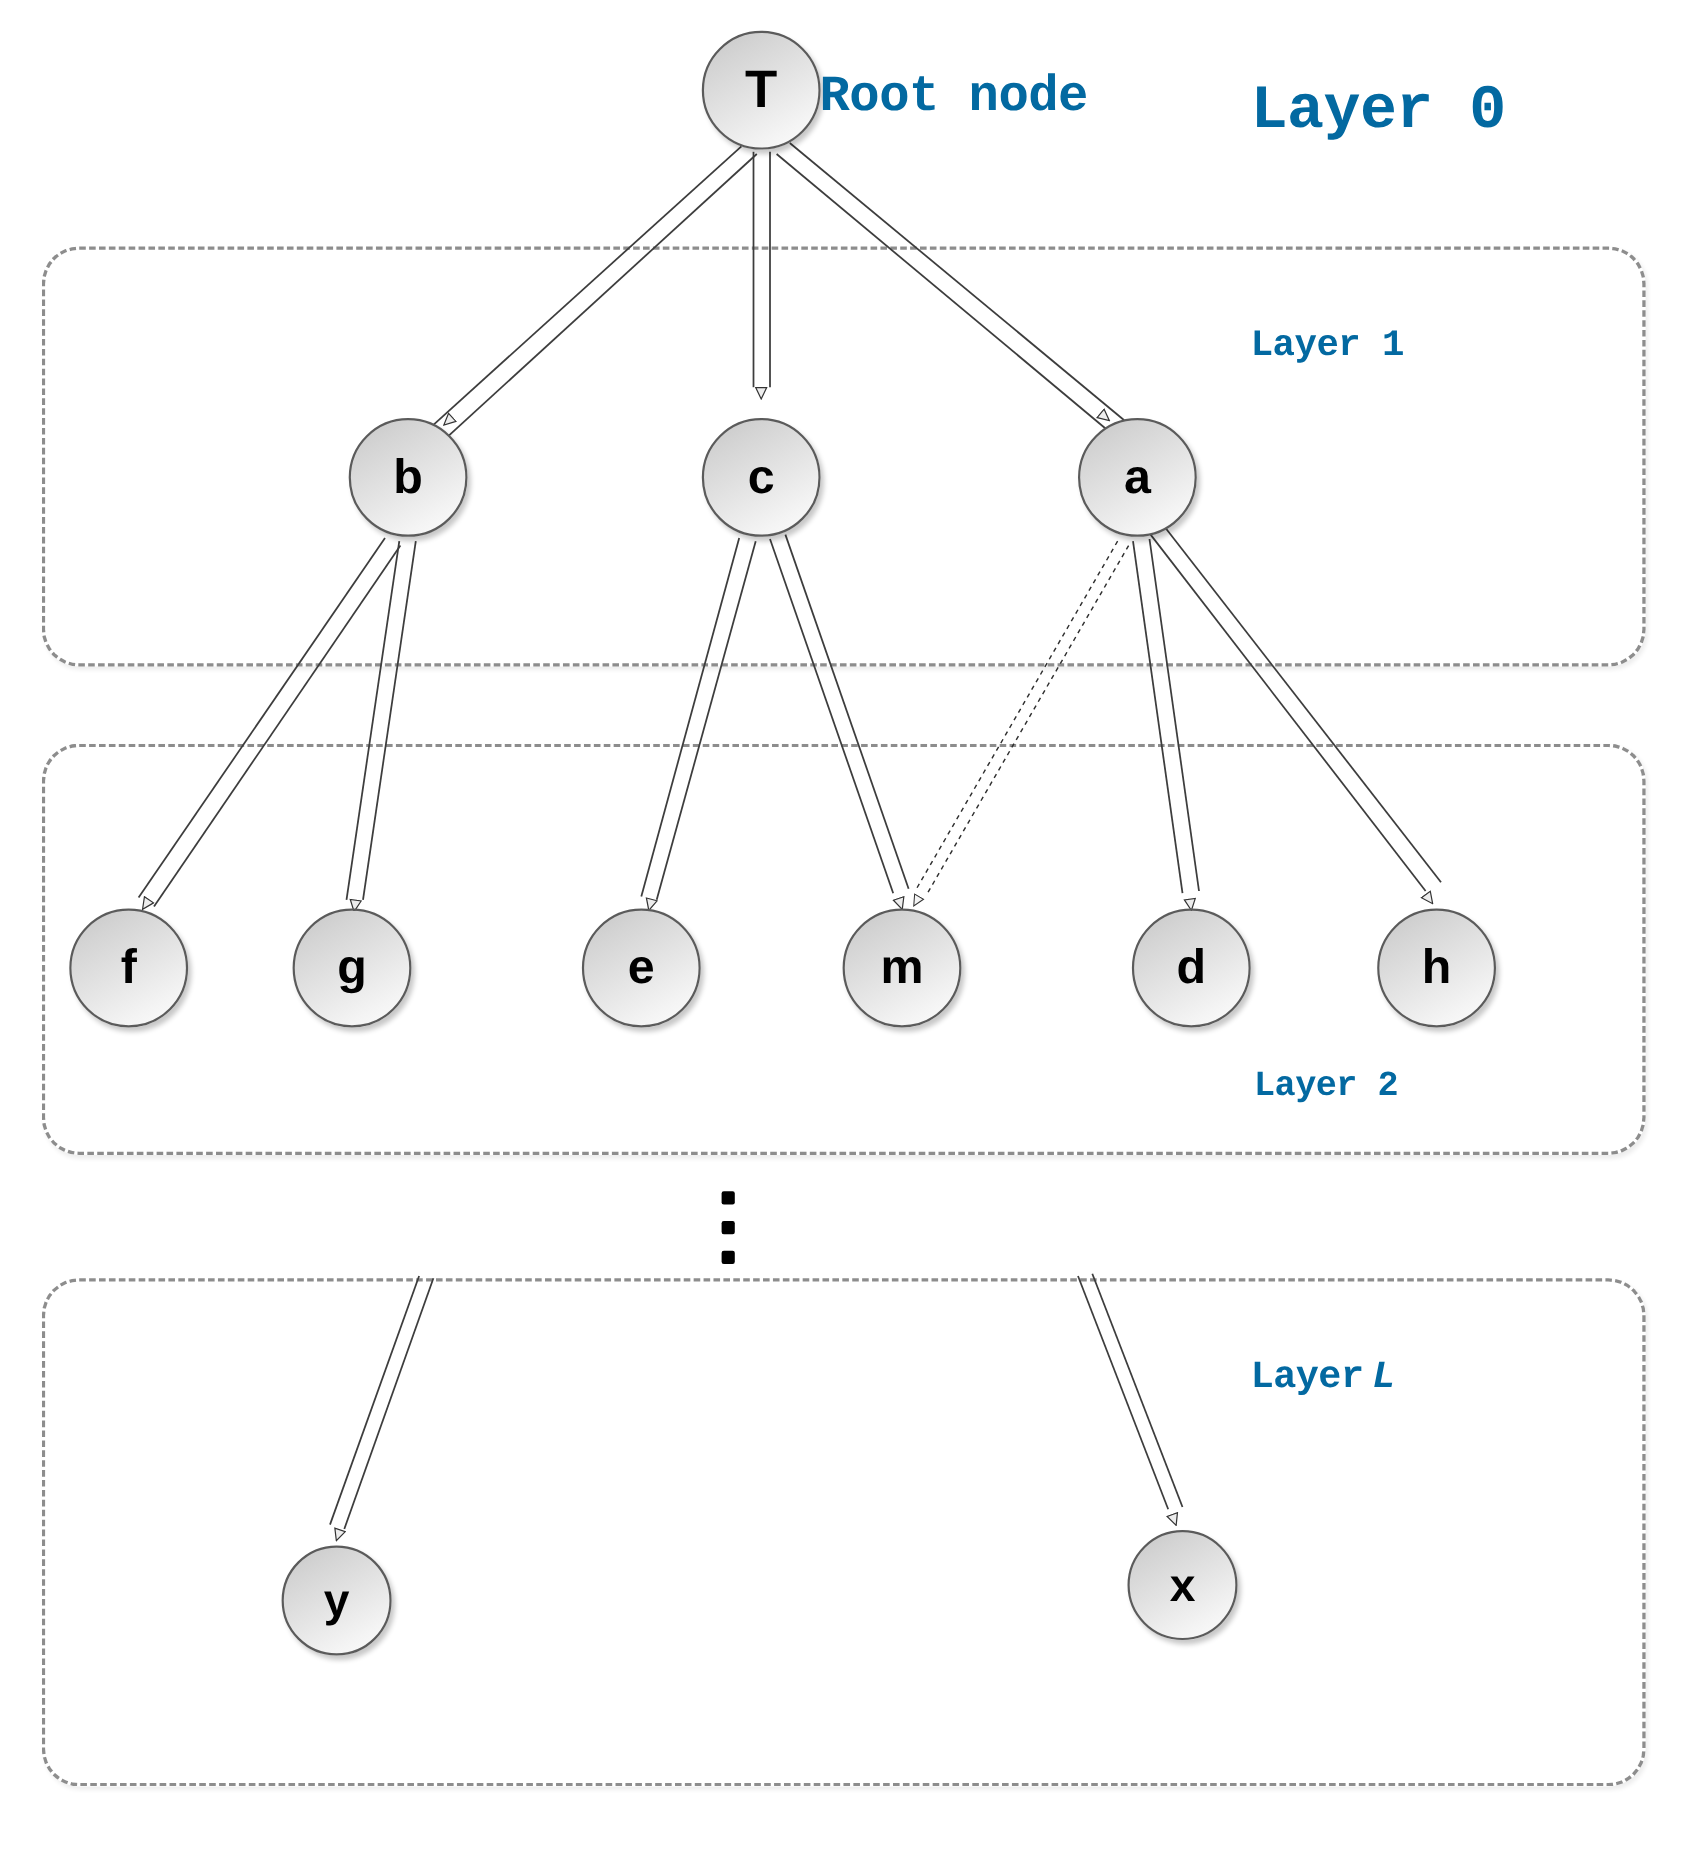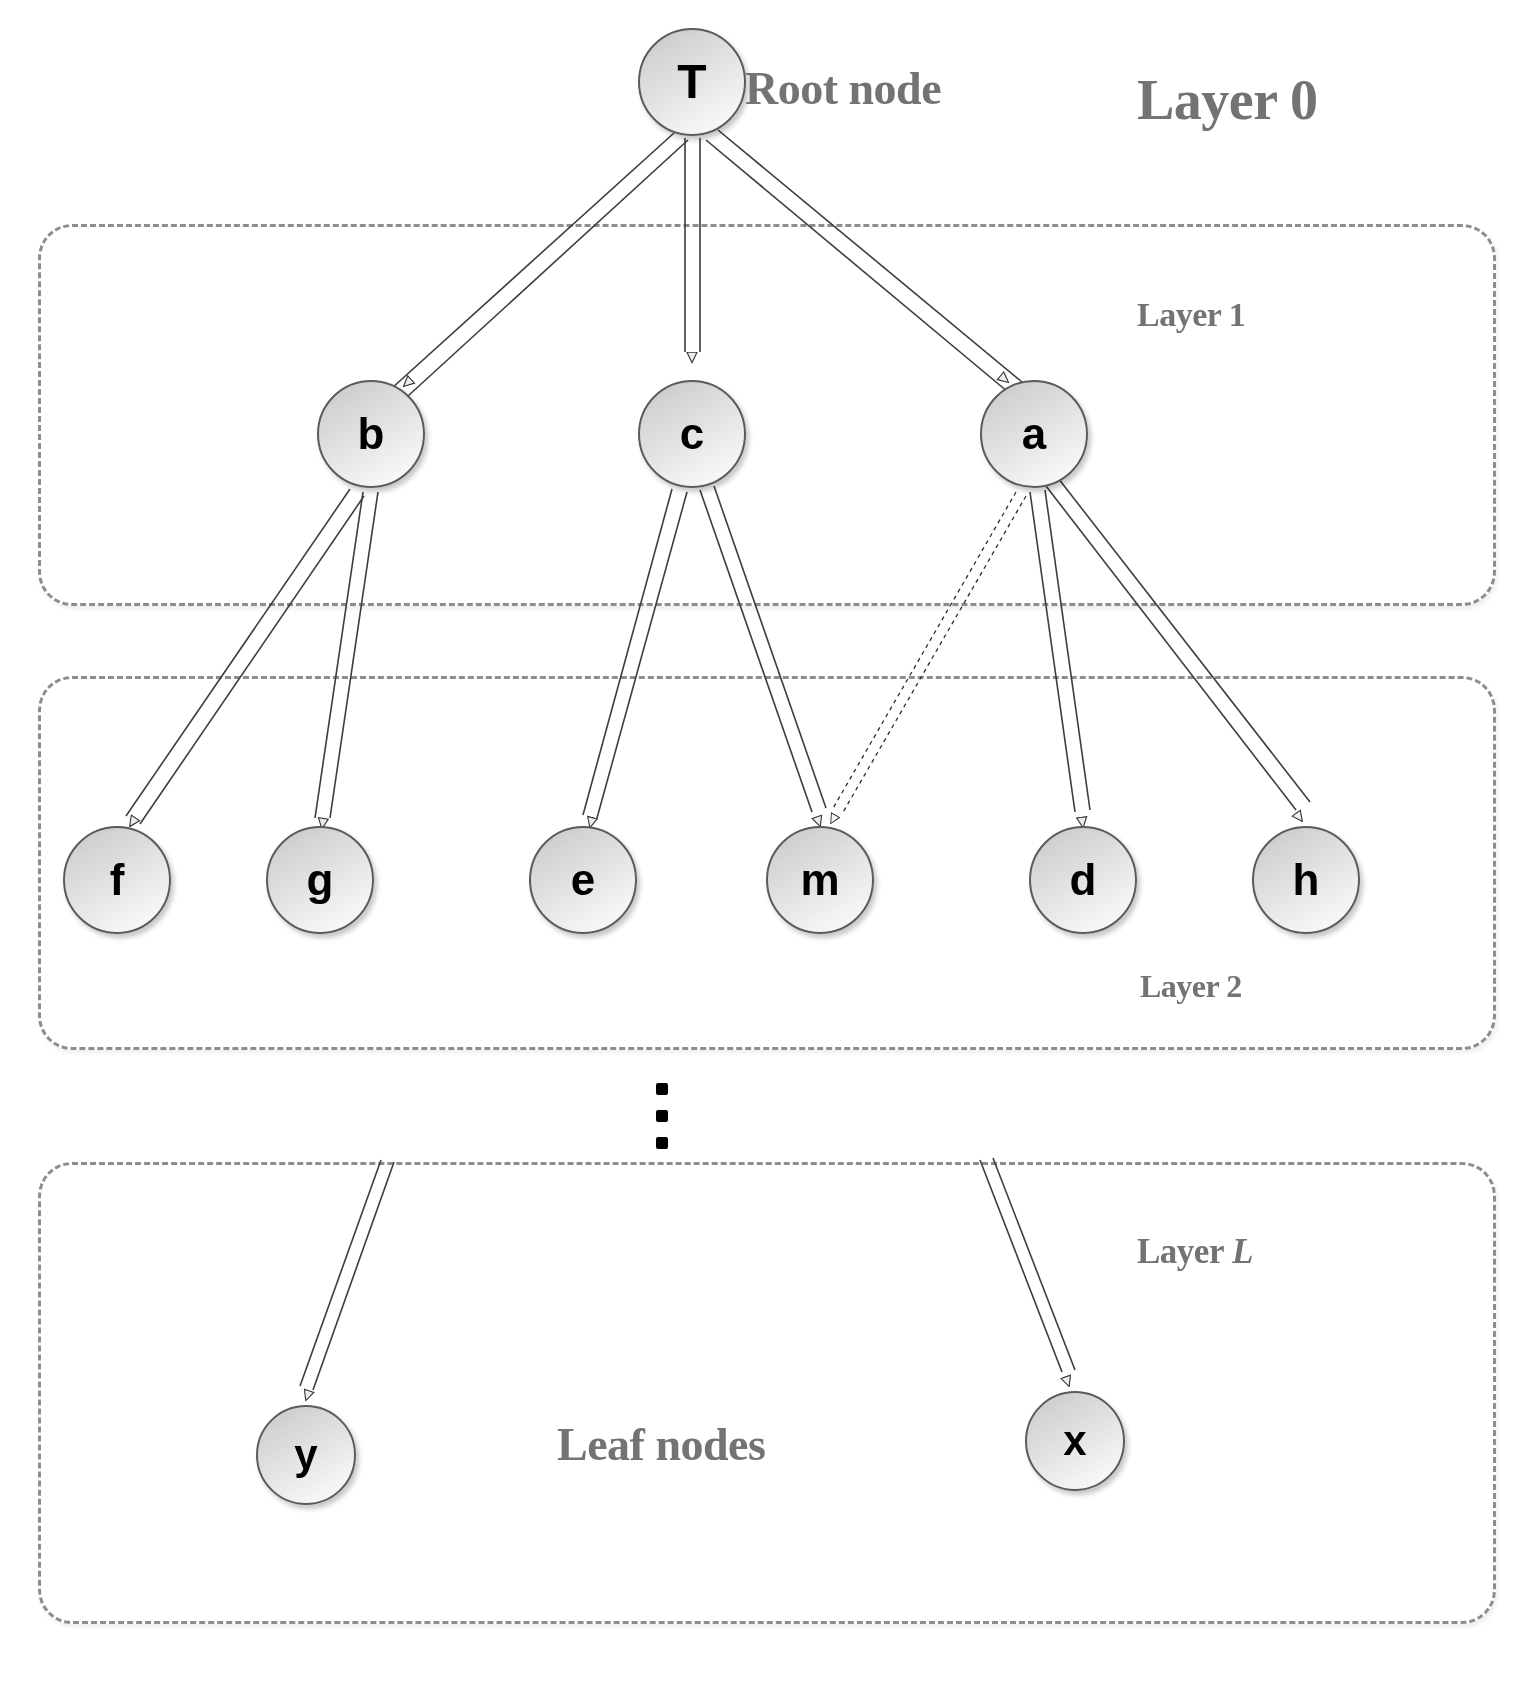--- a/index.html
+++ b/index.html
@@ -37,23 +37,23 @@
     color: #000;
     font-weight: bold;
     font-family: "Liberation Sans", sans-serif;
   }
   .node-label {
     line-height: 1;
     display: block;
   }
   .caption {
     position: absolute;
-    font-family: Liberation Serif, serif;
+    font-family: Liberation Mono, monospace;
     font-weight: bold;
-    color: #737373;
+    color: #0369a1;
     white-space: nowrap;
     letter-spacing: -0.5px;
   }
   .caption .ital {
     font-style: italic;
   }
   .layer-box {
     position: absolute;
     border: 3px dashed #8d8d8d;
     border-radius: 34px;
@@ -223,15 +223,14 @@
   <div class="caption" style="left:1137px; top:68px; font-size:56px;">Layer 0</div>
 
   <div class="caption" style="left:1137px; top:296px; font-size:34px;">Layer 1</div>
 
   <div class="caption" style="left:1140px; top:968px; font-size:32px;">Layer 2</div>
 
   <div class="caption" style="left:1137px; top:1232px; font-size:35px;">
     <span>Layer</span><span class="ital" style="margin-left:8px;">L</span>
   </div>
 
-  <div class="caption" style="left:557px; top:1418px; font-size:46px;">Leaf nodes</div>
 
 </div>
 
 </body></html>

